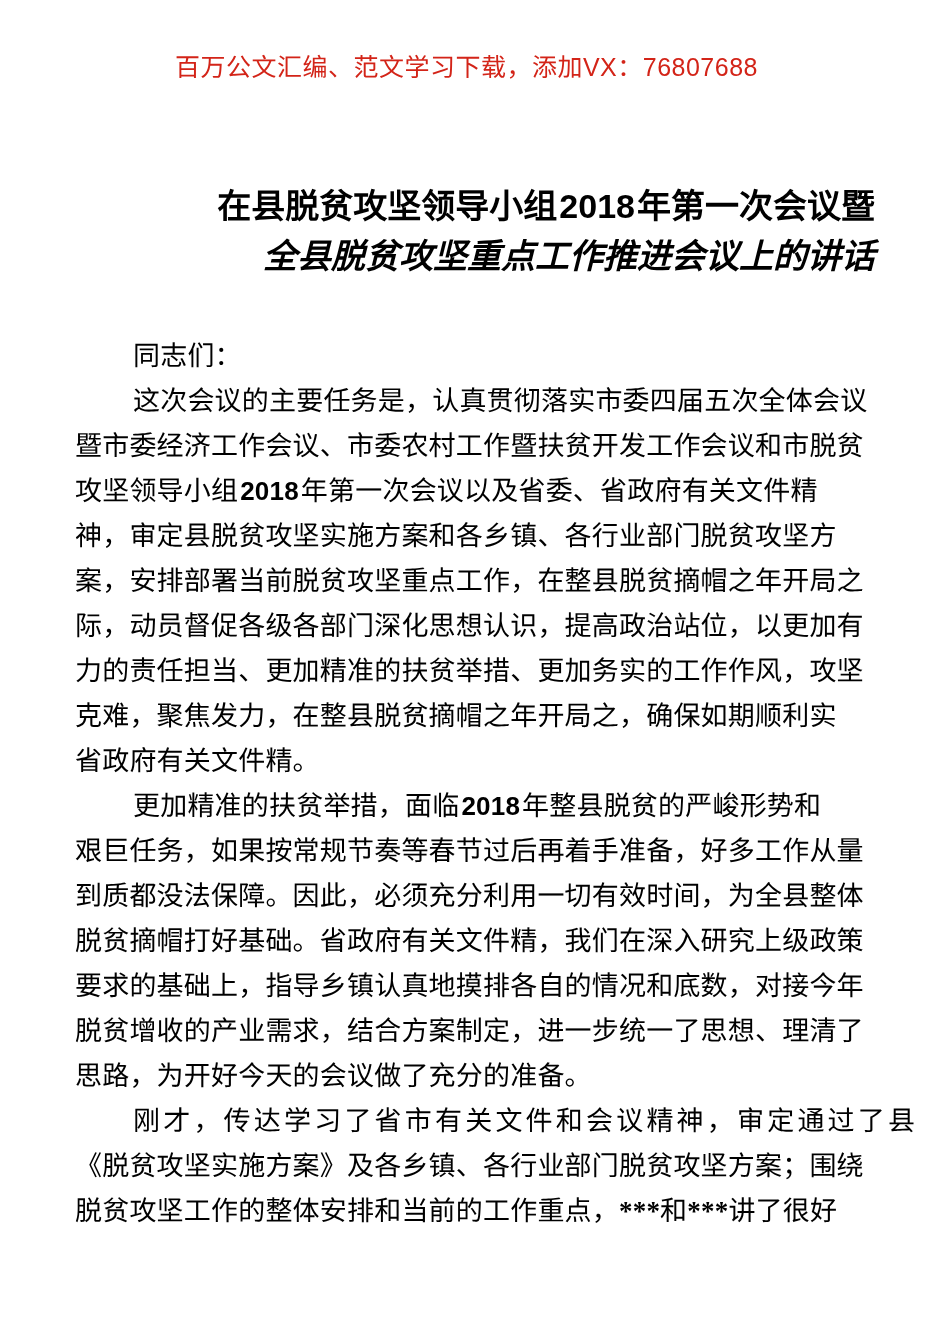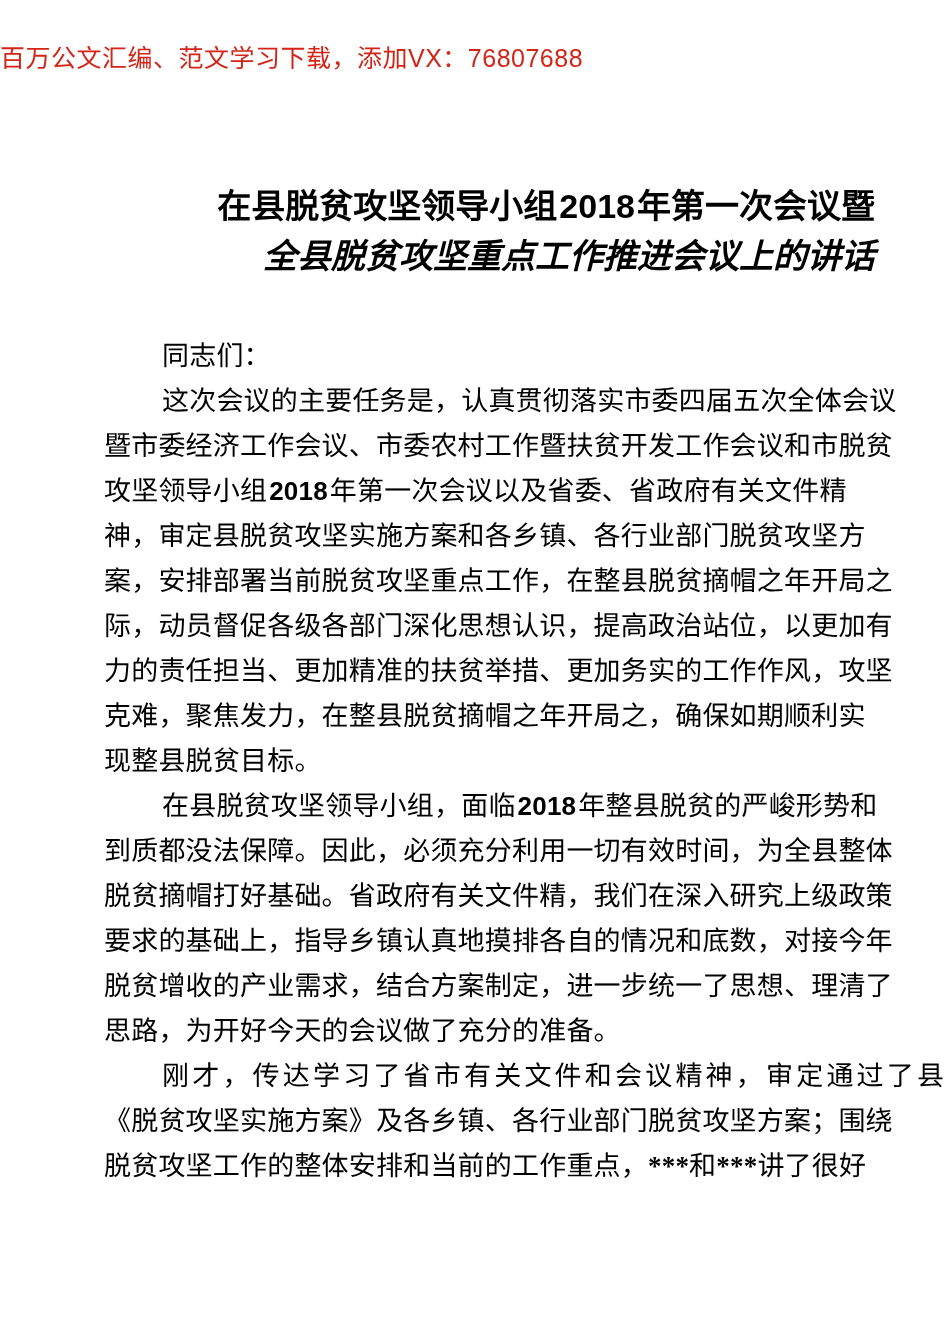--- a/index.html
+++ b/index.html
@@ -22,24 +22,24 @@
     width: 950px;
     height: 1344px;
     position: relative;
     box-sizing: border-box;
     background: #ffffff;
   }
 
   
   .promo-header {
     position: absolute;
-    top: 43px;
+    top: 52px;
     left: 0;
     width: 758px;
-    text-align: left;
+    text-align: right;
     color: #d32418;
     font-family: "Liberation Sans", "DejaVu Sans", sans-serif;
     font-size: 25px;
     font-weight: 400;
     letter-spacing: 0.5px;
     white-space: nowrap;
     line-height: 1.2;
   }
 
   
@@ -84,21 +84,20 @@
   .doc-subtitle .num-b {
     font-size: 25px;
   }
 
   
   .body-block {
     position: absolute;
     top: 334px;
     left: 75px;
     width: 772px;
-    margin-left: 29px;
   }
   .body-line {
     font-family: "Liberation Serif", "DejaVu Serif", serif;
     font-size: 27px;
     line-height: 45px;
     height: 45px;
     white-space: nowrap;
     letter-spacing: 0px;
     color: #000;
   }
@@ -139,22 +138,23 @@
   <div class="body-block" id="body-block">
       <div class="body-line just indent" id="l01"><span>同志们：</span></div>
       <div class="body-line just indent" id="l02"><span>这次会议的主要任务是，认真贯彻落实市委四届五次全体会议</span></div>
       <div class="body-line just" id="l03"><span>暨市委经济工作会议、市委农村工作暨扶贫开发工作会议和市脱贫</span></div>
       <div class="body-line just" id="l04"><span>攻坚领导小组</span><span class="num-b">2018</span><span>年第一次会议以及省委、省政府有关文件精</span></div>
       <div class="body-line just" id="l05"><span>神，审定县脱贫攻坚实施方案和各乡镇、各行业部门脱贫攻坚方</span></div>
       <div class="body-line just" id="l06"><span>案，安排部署当前脱贫攻坚重点工作，在整县脱贫摘帽之年开局之</span></div>
       <div class="body-line just" id="l07"><span>际，动员督促各级各部门深化思想认识，提高政治站位，以更加有</span></div>
       <div class="body-line just" id="l08"><span>力的责任担当、更加精准的扶贫举措、更加务实的工作作风，攻坚</span></div>
       <div class="body-line just" id="l09"><span>克难，聚焦发力，在整县脱贫摘帽之年开局之，确保如期顺利实</span></div>
-      <div class="body-line just" id="l10"><span>现整县脱贫目标。</span></div>
-      <div class="body-line just indent" id="l11"><span>在县脱贫攻坚领导小组，面临</span><span class="num-b">2018</span><span>年整县脱贫的严峻形势和</span></div>
+      <div class="body-line just" id="l10"><span>省政府有关文件精。</span></div>
+      <div class="body-line just indent" id="l11"><span>更加精准的扶贫举措，面临</span><span class="num-b">2018</span><span>年整县脱贫的严峻形势和</span></div>
+      <div class="body-line just" id="l12"><span>艰巨任务，如果按常规节奏等春节过后再着手准备，好多工作从量</span></div>
       <div class="body-line just" id="l13"><span>到质都没法保障。因此，必须充分利用一切有效时间，为全县整体</span></div>
       <div class="body-line just" id="l14"><span>脱贫摘帽打好基础。省政府有关文件精，我们在深入研究上级政策</span></div>
       <div class="body-line just" id="l15"><span>要求的基础上，指导乡镇认真地摸排各自的情况和底数，对接今年</span></div>
       <div class="body-line just" id="l16"><span>脱贫增收的产业需求，结合方案制定，进一步统一了思想、理清了</span></div>
       <div class="body-line just" id="l17"><span>思路，为开好今天的会议做了充分的准备。</span></div>
       <div class="body-line wide indent" id="l18"><span>刚才，传达学习了省市有关文件和会议精神，审定通过了县</span></div>
       <div class="body-line just" id="l19"><span>《脱贫攻坚实施方案》及各乡镇、各行业部门脱贫攻坚方案；围绕</span></div>
       <div class="body-line just" id="l20"><span>脱贫攻坚工作的整体安排和当前的工作重点，</span><span class="stars">***</span><span>和</span><span class="stars">***</span><span>讲了很好</span></div>
     </div>
 

